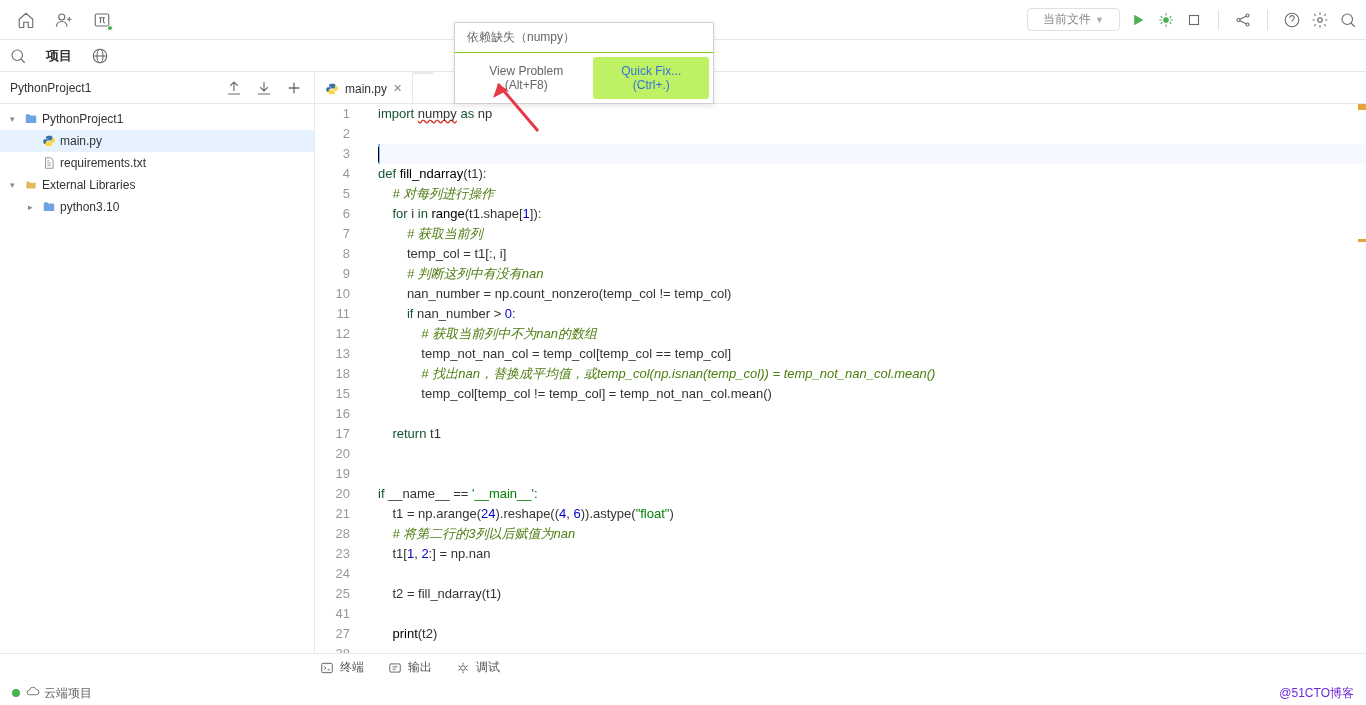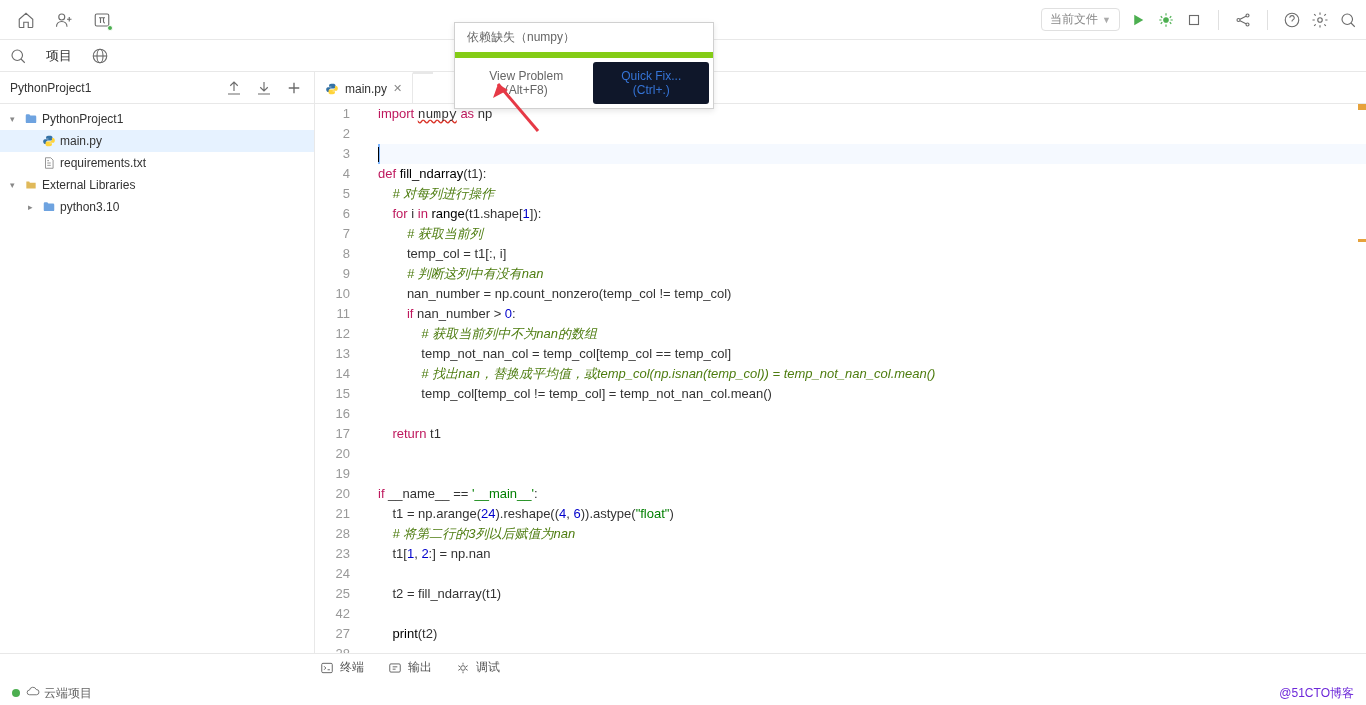--- a/index.html
+++ b/index.html
@@ -2,25 +2,25 @@
 <html><head>
 <meta charset="utf-8">
 <style>
 * { margin:0; padding:0; box-sizing:border-box; font-family:"Microsoft YaHei",-apple-system,sans-serif; }
 body { background:#fff; width:1366px; height:705px; overflow:hidden; font-size:12px; color:#333; }
 .toolbar { height:40px; display:flex; align-items:center; border-bottom:1px solid #e8e8e8; padding:0 8px; }
 .toolbar .left { display:flex; align-items:center; gap:18px; padding-left:8px; }
 .toolbar .right { margin-left:auto; display:flex; align-items:center; gap:8px; }
 .icon-btn { width:20px; height:20px; display:flex; align-items:center; justify-content:center; color:#6b6b6b; cursor:pointer; }
 .icon-btn svg { width:18px; height:18px; }
-.dropdown { border:1px solid #e0e0e0; border-radius:4px; padding:2px 8px; display:flex; align-items:center; gap:4px; color:#888; cursor:pointer; font-size:12px; }
+.dropdown { border:1px solid #e0e0e0; border-radius:4px; padding:2px 15px; display:flex; align-items:center; gap:4px; color:#888; cursor:pointer; font-size:12px; }
 .sep { width:1px; height:20px; background:#e0e0e0; margin:0 6px; }
 .run-icon { color:#4caf50; }
 .sub-toolbar { height:32px; display:flex; align-items:center; border-bottom:1px solid #e8e8e8; padding:0 8px; gap:18px; }
-.sub-toolbar .label { color:#333; font-size:13px; }
+.sub-toolbar .label { color:#333; font-size:13px;font-weight:bold; }
 .main { display:flex; height:calc(100% - 40px - 32px - 28px - 24px); }
 .sidebar { width:315px; border-right:1px solid #e8e8e8; display:flex; flex-direction:column; }
 .sidebar-header { height:32px; display:flex; align-items:center; padding:0 10px; border-bottom:1px solid #e8e8e8; color:#333; }
 .sidebar-header .actions { margin-left:auto; display:flex; gap:10px; color:#888; }
 .tree { padding:4px 0; flex:1; overflow:auto; }
 .tree-item { display:flex; align-items:center; height:22px; padding-left:10px; cursor:pointer; gap:4px; }
 .tree-item .caret { width:10px; color:#888; font-size:9px; }
 .tree-item .folder-icon { width:14px; height:14px; }
 .tree-item .file-icon { width:14px; height:14px; }
 .tree-item.depth1 { padding-left:28px; }
@@ -29,31 +29,31 @@
 .tabs { height:32px; display:flex; border-bottom:1px solid #e8e8e8; }
 .tab { display:flex; align-items:center; padding:0 10px; gap:6px; border-right:1px solid #e8e8e8; border-top:2px solid #e8e8e8; cursor:pointer; position:relative; }
 .tab.active { border-top-color:#fff; }
 .tab .close { color:#888; font-size:11px; }
 .editor { flex:1; display:flex; font-family:Consolas,Monaco,monospace; font-size:13px; line-height:20px; overflow:hidden; position:relative; }
 .gutter { width:55px; padding-right:20px; text-align:right; color:#999; background:#fff; user-select:none; padding-top:0; }
 .code { flex:1; white-space:pre; padding-left:8px; position:relative; }
 .code-line { height:20px; }
 .code-line.current { background:#f5f9ff; box-shadow:inset 2px 0 0 #7eb6ff, inset -1000px 0 0 -998px #cde2ff00; }
 .cursor { display:inline-block; width:1px; height:15px; background:#000; vertical-align:middle; }
-.kw { color:#be185d; }
+.kw { color:#14532d; }
 .str { color:#007f00; }
 .cm { color:#4d7c0f; font-style:italic; }
 .num { color:#0000cc; }
 .builtin { color:#000; }
-.err { text-decoration:underline wavy #d93025; text-decoration-skip-ink:none;font-family:Liberation Mono, monospace; }
+.err { text-decoration:underline wavy #d93025; text-decoration-skip-ink:none; }
 .tooltip { position:absolute; top:0; left:455px; background:#fff; border:1px solid #d0d0d0; box-shadow:0 2px 6px rgba(0,0,0,.1); z-index:10; font-family:"Microsoft YaHei",sans-serif; }
-.tooltip-title { padding:6px 12px; color:#666; font-size:12px; border-bottom:6px solid #84cc16; }
+.tooltip-title { padding:6px 12px; color:#666; font-size:12px; border-bottom:1px solid #84cc16; }
 .tooltip-actions { display:flex; padding:4px; gap:0; }
 .tooltip-btn { padding:7px 10px; font-size:12px; border:none; background:transparent; cursor:pointer; border-radius:3px; color:#666; }
-.tooltip-btn.hl { background:#0f172a; color:#3574d6; }
+.tooltip-btn.hl { background:#bef264; color:#3574d6; }
 .red-box { position:absolute; border:3px solid #e63946; border-radius:4px; pointer-events:none; }
 .arrow-annotation { position:absolute; pointer-events:none; z-index:11; }
 .bottom-bar { height:28px; border-top:1px solid #e8e8e8; display:flex; align-items:center; padding-left:320px; gap:24px; color:#555; }
 .bottom-item { display:flex; align-items:center; gap:6px; cursor:pointer; }
 .status-bar { height:24px; display:flex; align-items:center; padding:0 12px; color:#666; font-size:12px; }
 .status-bar .right { margin-left:auto; color:#6d28d9; }
 .dot { width:8px; height:8px; background:#4caf50; border-radius:50%; display:inline-block; margin-right:6px; }
 .py-icon { width:14px; height:14px; display:inline-block; }
 .folder-svg { fill:#6ea3e0; }
 .gutter-line { height:20px; }
@@ -252,33 +252,33 @@
           <div class="gutter-line">4</div>
           <div class="gutter-line">5</div>
           <div class="gutter-line">6</div>
           <div class="gutter-line">7</div>
           <div class="gutter-line">8</div>
           <div class="gutter-line">9</div>
           <div class="gutter-line">10</div>
           <div class="gutter-line">11</div>
           <div class="gutter-line">12</div>
           <div class="gutter-line">13</div>
-          <div class="gutter-line">14</div>
+          <div class="gutter-line">18</div>
           <div class="gutter-line">15</div>
           <div class="gutter-line">16</div>
           <div class="gutter-line">17</div>
           <div class="gutter-line">20</div>
           <div class="gutter-line">19</div>
           <div class="gutter-line">20</div>
           <div class="gutter-line">21</div>
           <div class="gutter-line">28</div>
           <div class="gutter-line">23</div>
           <div class="gutter-line">24</div>
           <div class="gutter-line">25</div>
-          <div class="gutter-line">42</div>
+          <div class="gutter-line">41</div>
           <div class="gutter-line">27</div>
           <div class="gutter-line">28</div>
         </div>
       <div class="code" id="code"><div class="code-line"><span class="kw">import</span> <span class="err">numpy</span> <span class="kw">as</span> np</div><div class="code-line">&nbsp;</div><div class="code-line current"><span class="cursor"></span></div><div class="code-line"><span class="kw">def</span> <span class="builtin">fill_ndarray</span>(t1):</div><div class="code-line">    <span class="cm"># 对每列进行操作</span></div><div class="code-line">    <span class="kw">for</span> i <span class="kw">in</span> <span class="builtin">range</span>(t1.shape[<span class="num">1</span>]):</div><div class="code-line">        <span class="cm"># 获取当前列</span></div><div class="code-line">        temp_col = t1[:, i]</div><div class="code-line">        <span class="cm"># 判断这列中有没有nan</span></div><div class="code-line">        nan_number = np.count_nonzero(temp_col != temp_col)</div><div class="code-line">        <span class="kw">if</span> nan_number &gt; <span class="num">0</span>:</div><div class="code-line">            <span class="cm"># 获取当前列中不为nan的数组</span></div><div class="code-line">            temp_not_nan_col = temp_col[temp_col == temp_col]</div><div class="code-line">            <span class="cm"># 找出nan，替换成平均值，或temp_col(np.isnan(temp_col)) = temp_not_nan_col.mean()</span></div><div class="code-line">            temp_col[temp_col != temp_col] = temp_not_nan_col.mean()</div><div class="code-line">&nbsp;</div><div class="code-line">    <span class="kw">return</span> t1</div><div class="code-line">&nbsp;</div><div class="code-line">&nbsp;</div><div class="code-line"><span class="kw">if</span> __name__ == <span class="str">'__main__'</span>:</div><div class="code-line">    t1 = np.arange(<span class="num">24</span>).reshape((<span class="num">4</span>, <span class="num">6</span>)).astype(<span class="str">"float"</span>)</div><div class="code-line">    <span class="cm"># 将第二行的3列以后赋值为nan</span></div><div class="code-line">    t1[<span class="num">1</span>, <span class="num">2</span>:] = np.nan</div><div class="code-line">&nbsp;</div><div class="code-line">    t2 = fill_ndarray(t1)</div><div class="code-line">&nbsp;</div><div class="code-line">    <span class="builtin">print</span>(t2)</div><div class="code-line">&nbsp;</div></div>
       <div class="right-edge-marker">
         <div class="marker" style="top:0;background:#e6a23c;height:6px;"></div>
         <div class="marker" style="top:135px;background:#e6a23c;"></div>
       </div>
     </div>
   </div>

